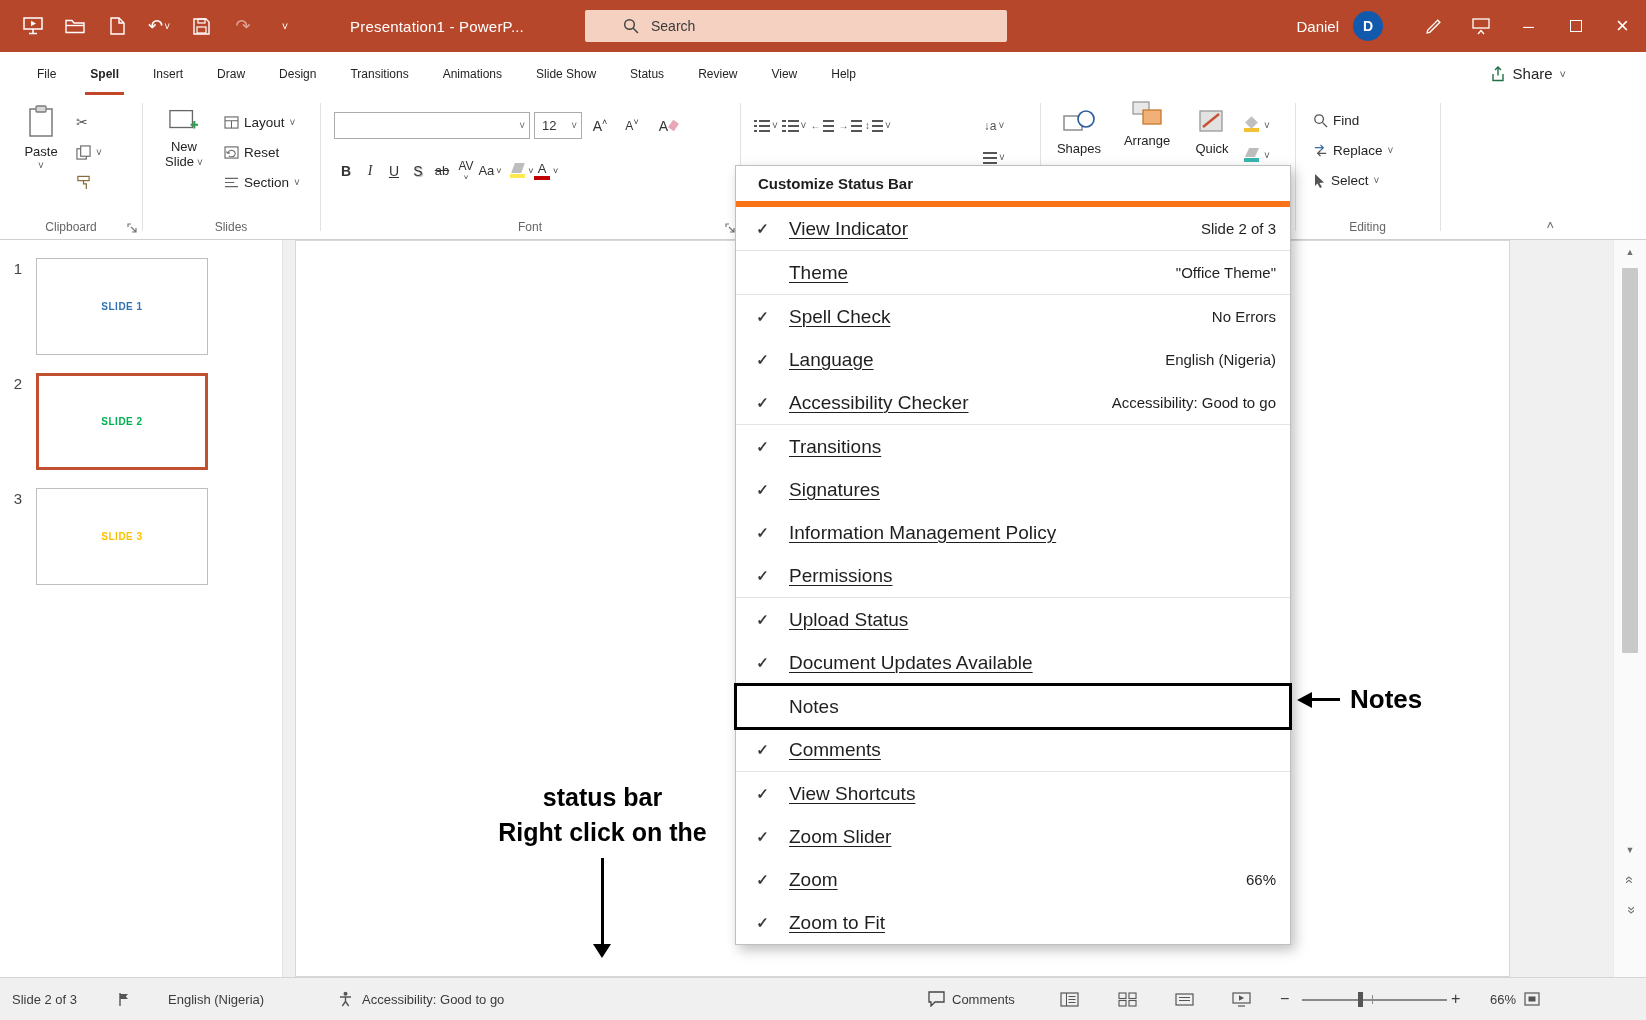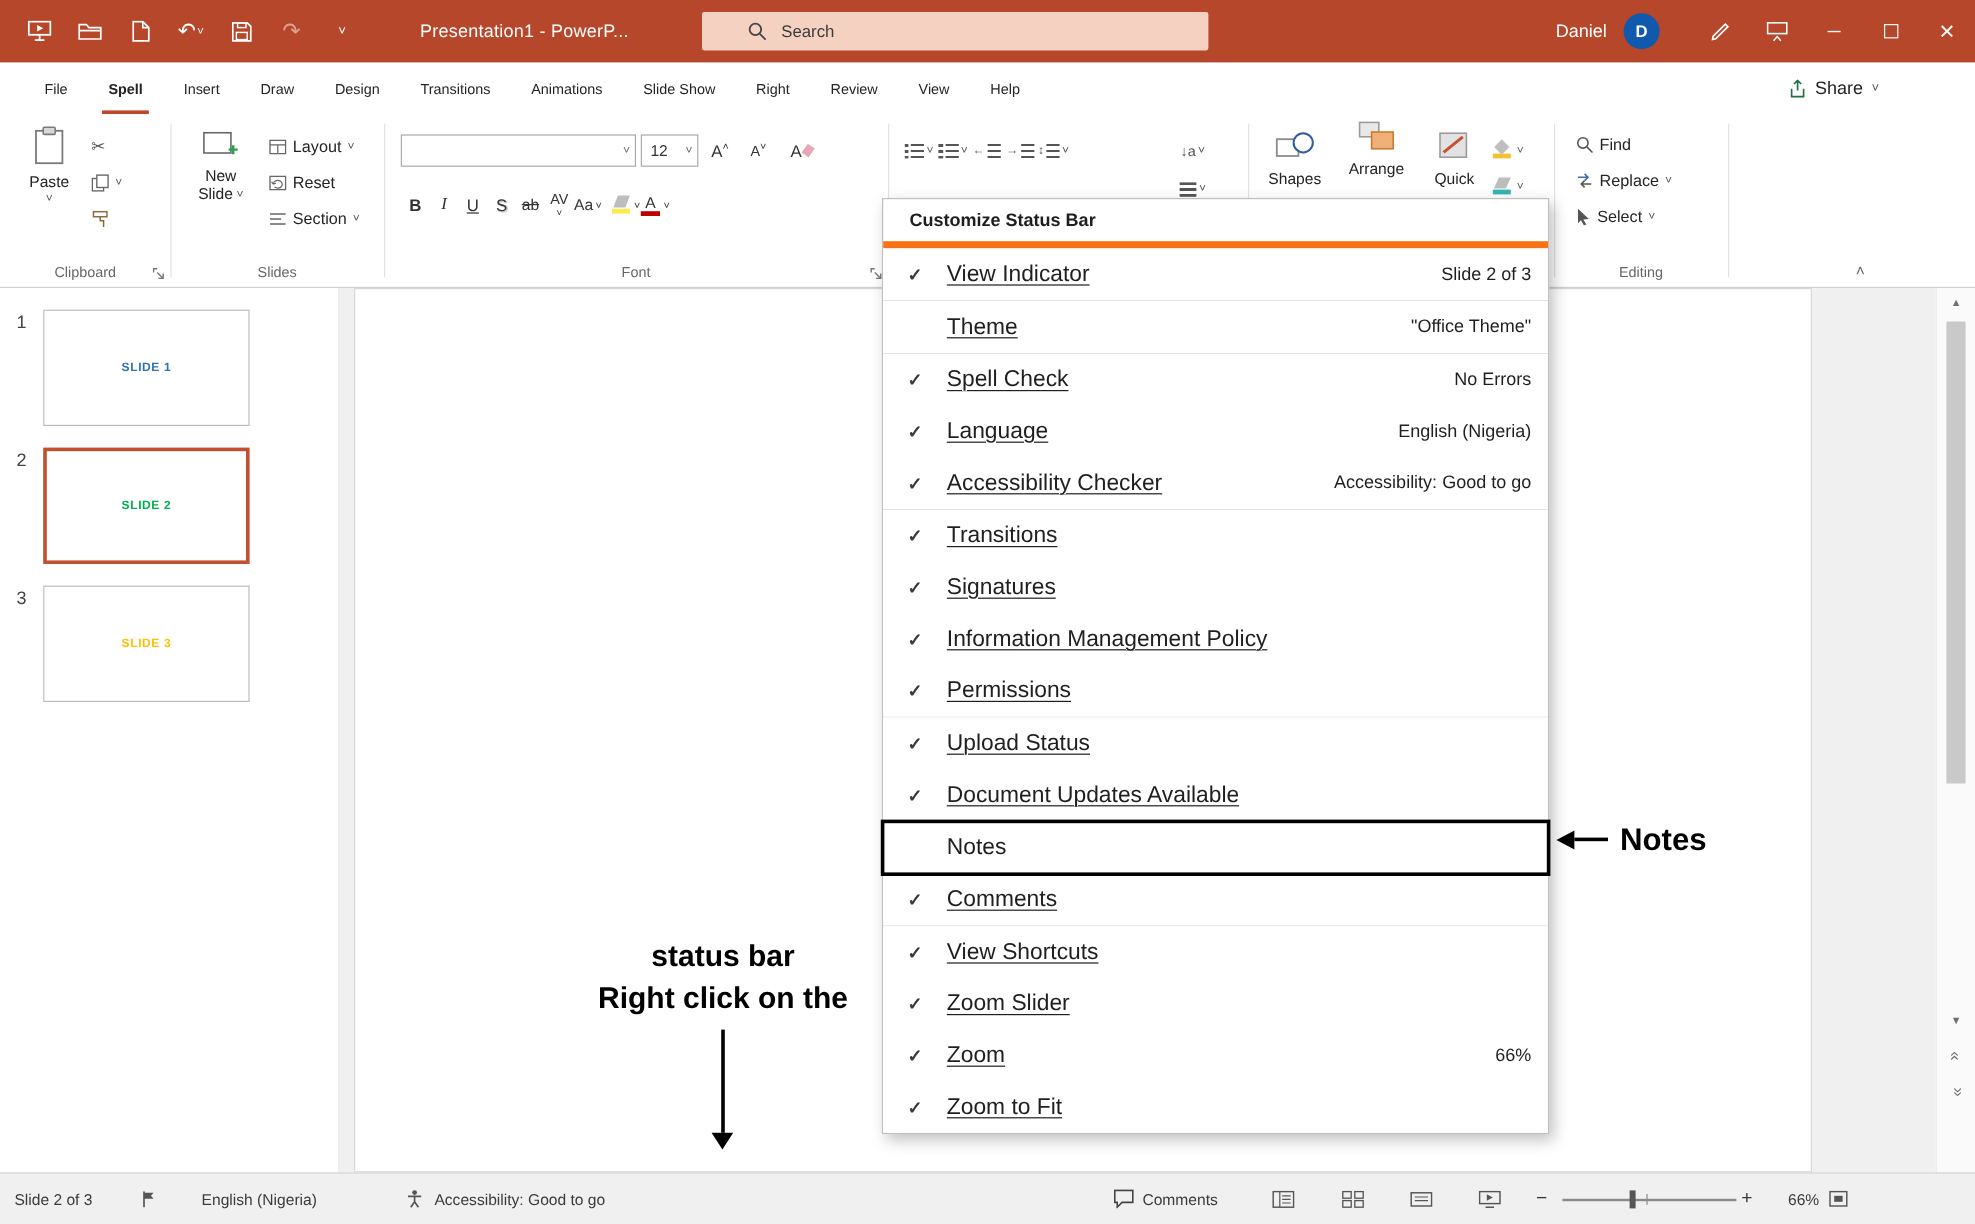--- a/index.html
+++ b/index.html
@@ -182,21 +182,21 @@
 <div class="tabbar">
   <div class="tabs">
       <div class="rtab">File</div>
       <div class="rtab active">Spell</div>
       <div class="rtab">Insert</div>
       <div class="rtab">Draw</div>
       <div class="rtab">Design</div>
       <div class="rtab">Transitions</div>
       <div class="rtab">Animations</div>
       <div class="rtab">Slide Show</div>
-      <div class="rtab">Right</div>
+      <div class="rtab">Status</div>
       <div class="rtab">Review</div>
       <div class="rtab">View</div>
       <div class="rtab">Help</div>
     </div>
   <div class="share-btn">
     <span>
       <svg width="16" height="16" viewBox="0 0 16 16">
           <path d="M3 8v6.5h10V8" fill="none" stroke="#1E7145" stroke-width="1.4"></path>
           <path d="M8 1.5v8M5 4l3-3 3 3" fill="none" stroke="#1E7145" stroke-width="1.4"></path>
         </svg>

